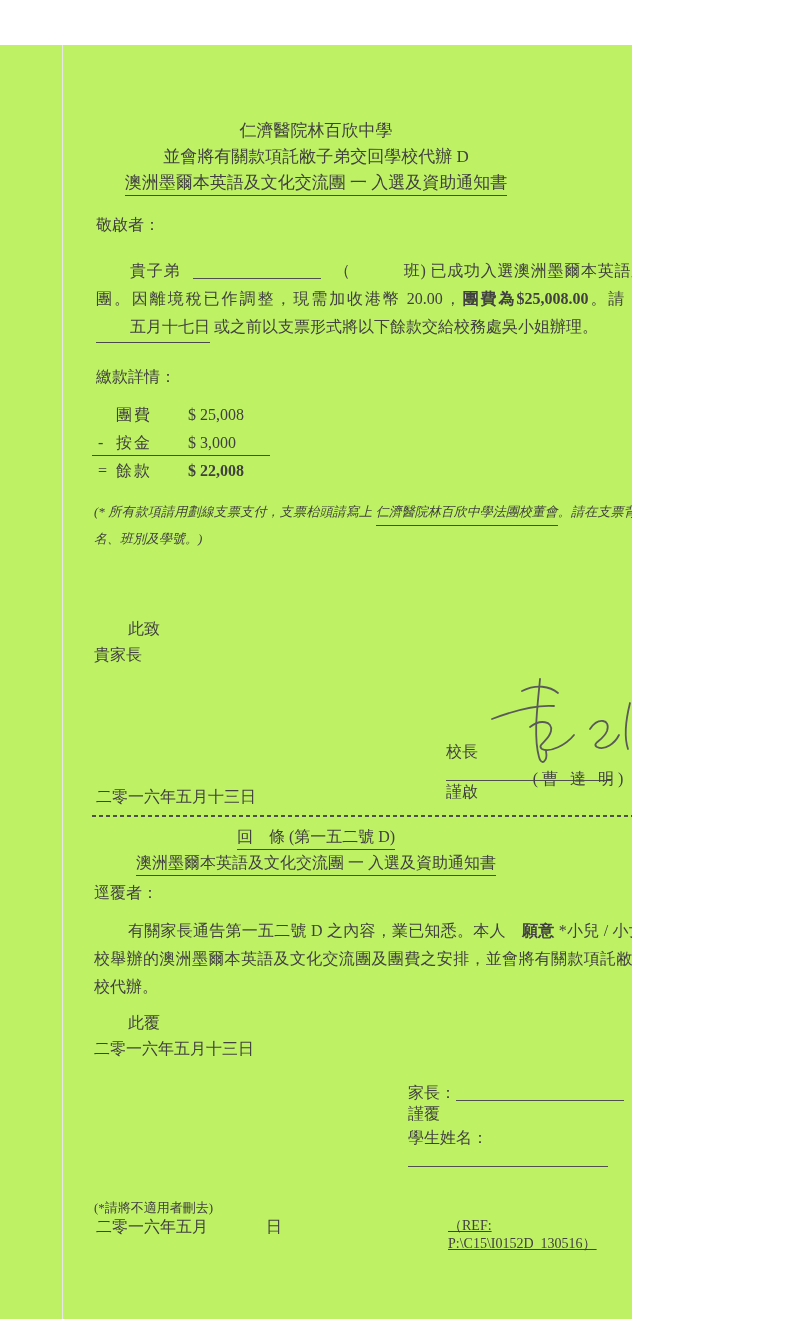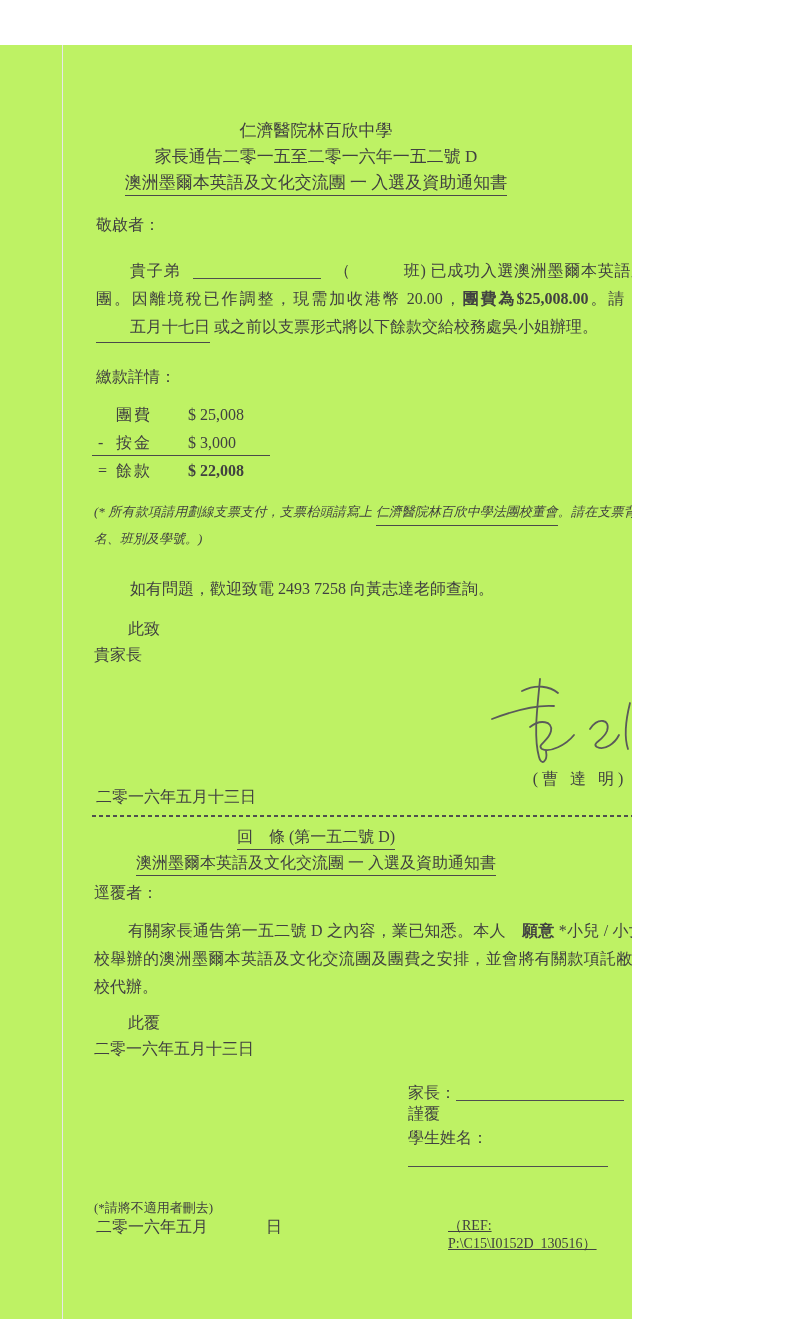--- a/index.html
+++ b/index.html
@@ -24,21 +24,21 @@
   .sig-svg path{fill:none;stroke:#5a5a5a;stroke-width:1.8;stroke-linecap:round;}
   .name-caption{letter-spacing:4px;}
 </style>
 </head>
 <body>
 
 <div class="page">
   <div class="scan-line"></div>
 
   <div class="abs center" style="top:74px;font-size:17px;">仁濟醫院林百欣中學</div>
-  <div class="abs center" style="top:100px;font-size:17px;">家長通告二零一五至二零一六年一五二號 D</div>
+  <div class="abs center" style="top:100px;font-size:17px;">並會將有關款項託敝子弟交回學校代辦 D</div>
   <div class="abs center" style="top:126px;font-size:17px;">
     <span class="ul">澳洲墨爾本英語及文化交流團 一 入選及資助通知書</span>
   </div>
 
   <div class="abs" style="top:170px;left:96px;text-align:right;">敬啟者：</div>
 
   <div class="abs para" style="top:212px;left:96px;width:618px;">
     <span>貴子弟</span>
     <span class="gap" style="width:8px;"></span><span class="blank" style="width:128px;"></span>
     <span class="gap" style="width:8px;"></span><span>（</span><span class="gap" style="width:52px;"></span><span>班) 已成功入選澳洲墨爾本英語及文化交流團。因離境稅已作調整，現需加收港幣 20.00，</span><span class="b">團費為$25,008.00</span><span>。請　貴家長於</span><span class="ul">五月十七日</span><span> 或之前以支票形式將以下餘款交給校務處吳小姐辦理。</span>
@@ -62,34 +62,38 @@
       <span class="pay-label">餘款</span>
       <span class="b">$ 22,008</span>
     </div>
   </div>
   <div class="abs" style="top:410px;left:92px;width:178px;border-top:1.5px solid #4a4a4a;"></div>
 
   <div class="abs small" style="top:454px;left:94px;width:622px;line-height:25px;text-align:justify;font-style:italic;">
     <span>(* 所有款項請用劃線支票支付，支票枱頭請寫上 </span><span class="ul">仁濟醫院林百欣中學法團校董會</span><span>。請在支票背面寫上學生姓名、班別及學號。)</span>
   </div>
 
-  <div class="abs" style="top:534px;left:130px;">如有問題，歡迎致電  2493 7258  向黃志達老師查詢。</div>
 
   <div class="abs" style="top:574px;left:128px;">此致</div>
   <div class="abs" style="top:600px;left:94px;">貴家長</div>
 
   <svg class="abs sig-svg" style="top:630px;left:478px;" width="200" height="92" viewBox="0 0 200 92">
     <path d="M14 44 C40 34 62 30 76 31"></path>
     <path d="M62 4 C60 28 55 60 61 82 C63 91 70 87 68 76"></path>
     <path d="M44 16 C58 9 72 11 80 18"></path>
     <path d="M52 52 C62 44 75 46 73 56 C71 66 58 70 64 74 C72 78 88 70 96 60"></path>
     <path d="M112 54 C120 42 133 44 129 56 C125 66 113 68 119 72 C127 76 137 68 141 60"></path>
     <path d="M152 28 C148 44 146 62 150 74"></path>
     <path d="M167 22 C163 44 161 62 167 74 C175 66 179 48 175 30 C173 23 169 24 167 28"></path>
   </svg>
+  <div class="abs" style="top:697px;left:446px;">
+    <span>校長</span>
+    <span class="gap" style="width:6px;"></span><span class="blank" style="width:165px;"></span>
+    <span class="gap" style="width:4px;"></span><span>謹啟</span>
+  </div>
   <div class="abs name-caption" style="top:724px;left:490px;width:180px;text-align:center;">(曹 達 明)</div>
 
   <div class="abs" style="top:742px;left:96px;">二零一六年五月十三日</div>
 
   <div class="abs dashes" style="top:770px;left:92px;width:706px;"></div>
 
   <div class="abs center" style="top:782px;">
     <span class="ul">回　條 (第一五二號 D)</span>
   </div>
   <div class="abs center" style="top:808px;">

